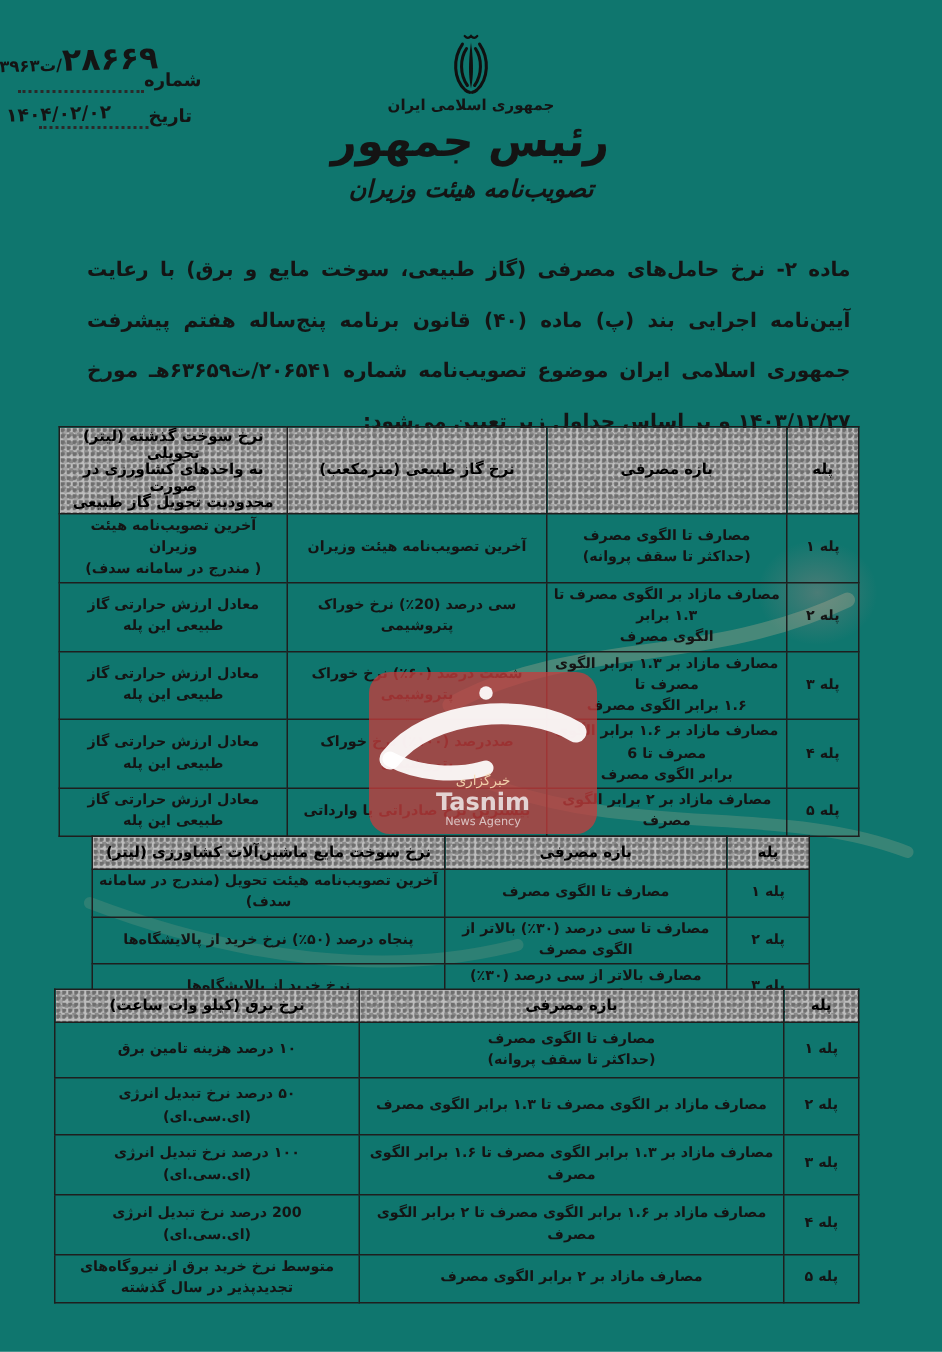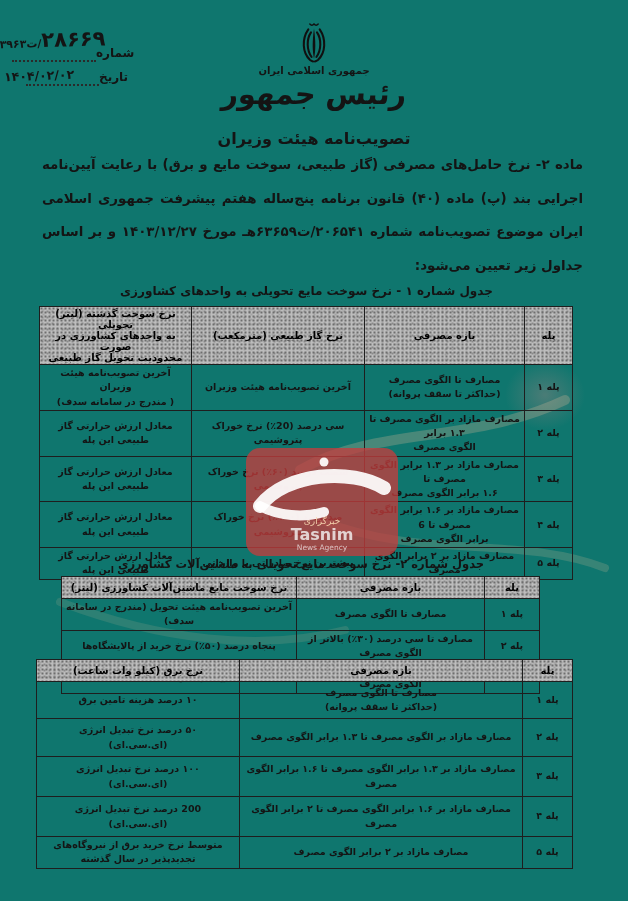--- a/index.html
+++ b/index.html
@@ -9,36 +9,36 @@
     background:#0f766e; overflow:hidden;
     font-family:"DejaVu Sans", sans-serif;
     direction:rtl; color:#141414;
   }
   
   .center-head{position:absolute;left:0;right:0;top:20px;text-align:center;}
   .emblem{display:block;margin:0 auto;}
   .republic-line{font-size:10px;font-weight:bold;margin-top:1px;letter-spacing:.5px;}
   .office-title{font-size:29px;font-weight:bold;margin-top:3px;line-height:1.05;
     transform:skewX(-4deg);}
-  .doc-type{font-size:16px;font-weight:bold;margin-top:20px;}
+  .doc-type{font-size:16px;font-weight:bold;margin-top:7px;font-style:italic;}
   .ref-block{position:absolute;right:auto;left:0;top:30px;width:185px;height:70px;direction:rtl;}
   .ref-label{position:absolute;font-size:12px;font-weight:bold;}
   #num-label{left:96px;top:16px;}
   #date-label{left:99px;top:40px;}
   .dots{position:absolute;border-bottom:2px dotted #2a2a2a;height:0;}
   #num-dots{left:12px;top:30px;width:84px;}
   #date-dots{left:26px;top:54px;width:73px;}
   .hw{position:absolute;font-weight:bold;white-space:nowrap;}
   #num-value{left:-14px;top:-2px;transform:rotate(-1.5deg);}
   #num-value .hw-big{font-size:21px;letter-spacing:2px;}
   #num-value .hw-stamp{font-size:11px;}
   #date-value{left:4px;top:38px;font-size:12.5px;transform:rotate(-2deg);letter-spacing:1px;}
   
   .body-par{
-    position:absolute;left:42px;right:45px;top:148px;margin:0;
+    position:absolute;left:42px;right:45px;top:148px;margin:16px;
     font-size:13.4px;font-weight:bold;line-height:33.5px;
     text-align:justify;
   }
   .body-par .lead{font-weight:bold;}
   
   .tbl-wrap{position:absolute;}
   #t1w{left:40px;top:284px;width:533px;}
   #t2w{left:62px;top:557px;width:478px;}
   #t3w{left:37px;top:659px;width:536px;}
   .tbl-title{text-align:center;font-weight:bold;font-size:12px;margin:0 0 8px 0;}
@@ -118,21 +118,20 @@
       </g>
     </svg>
     <div class="republic-line">جمهوری اسلامی ایران</div>
     <div class="office-title">رئیس جمهور</div>
     <div class="doc-type">تصویب‌نامه هیئت وزیران</div>
   </div>
 
   <p class="body-par"><span class="lead">ماده ۲-</span> <span>نرخ حامل‌های مصرفی (گاز طبیعی، سوخت مایع و برق) با رعایت آیین‌نامه اجرایی بند (پ) ماده (۴۰) قانون برنامه پنج‌ساله هفتم پیشرفت جمهوری اسلامی ایران موضوع تصویب‌نامه شماره ۲۰۶۵۴۱/ت۶۳۶۵۹هـ مورخ ۱۴۰۳/۱۲/۲۷ و بر اساس جداول زیر تعیین می‌شود:</span></p>
 
   <div class="tbl-wrap" id="t1w">
-    <div class="tbl-title">جدول شماره ۱ - نرخ سوخت مایع تحویلی به واحدهای کشاورزی</div>
     <table class="t1">
         <colgroup>
           <col>
           <col>
           <col>
           <col>
         </colgroup>
         <thead>
           <tr>
             <th>پله</th>
@@ -177,21 +176,20 @@
             <td>پله ۵</td>
             <td>مصارف مازاد بر ۲ برابر الگوی مصرف</td>
             <td>بیشترین نرخ صادراتی یا وارداتی</td>
             <td>معادل ارزش حرارتی گاز طبیعی این پله</td>
           </tr>
         </tbody>
       </table>
   </div>
 
   <div class="tbl-wrap" id="t2w">
-    <div class="tbl-title">جدول شماره ۲- نرخ سوخت مایع تحویلی به ماشین‌آلات کشاورزی</div>
     <table class="t2">
         <colgroup>
           <col>
           <col>
           <col>
         </colgroup>
         <thead>
           <tr>
             <th>پله</th>
             <th>بازه مصرفی</th>

